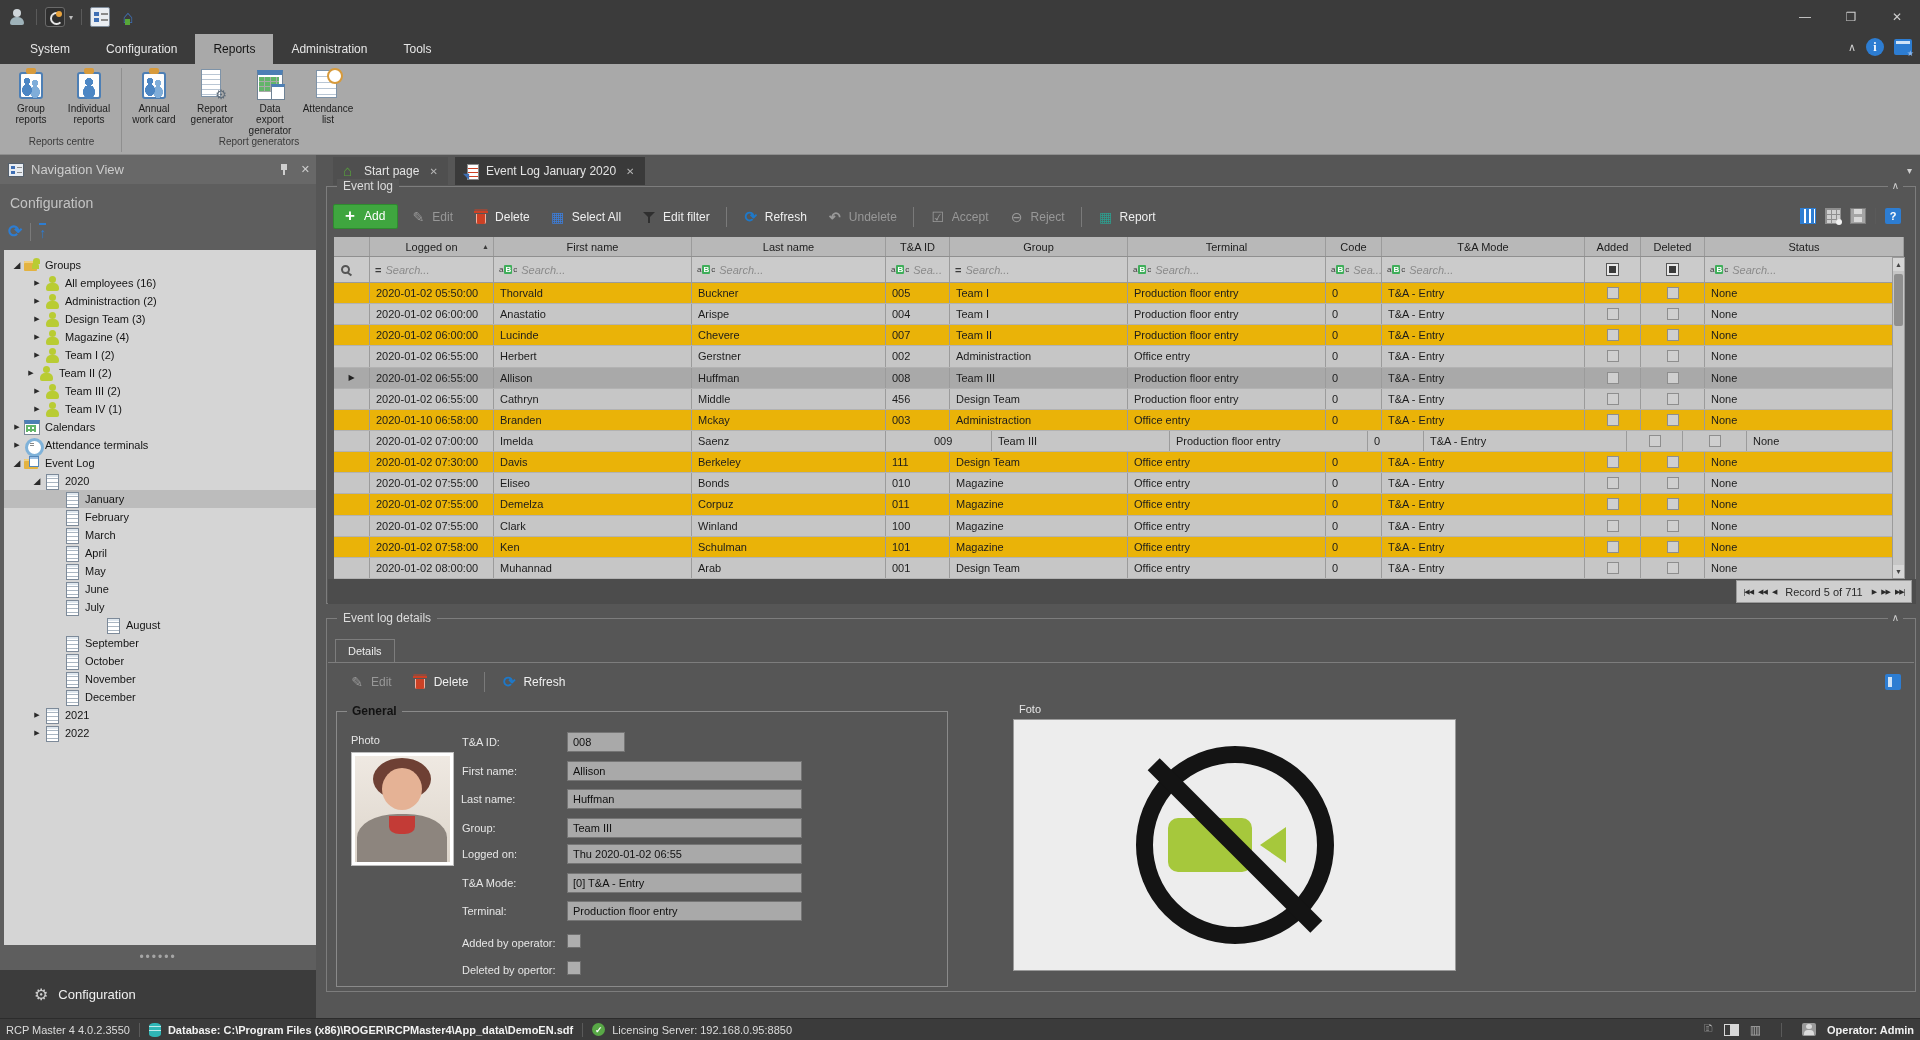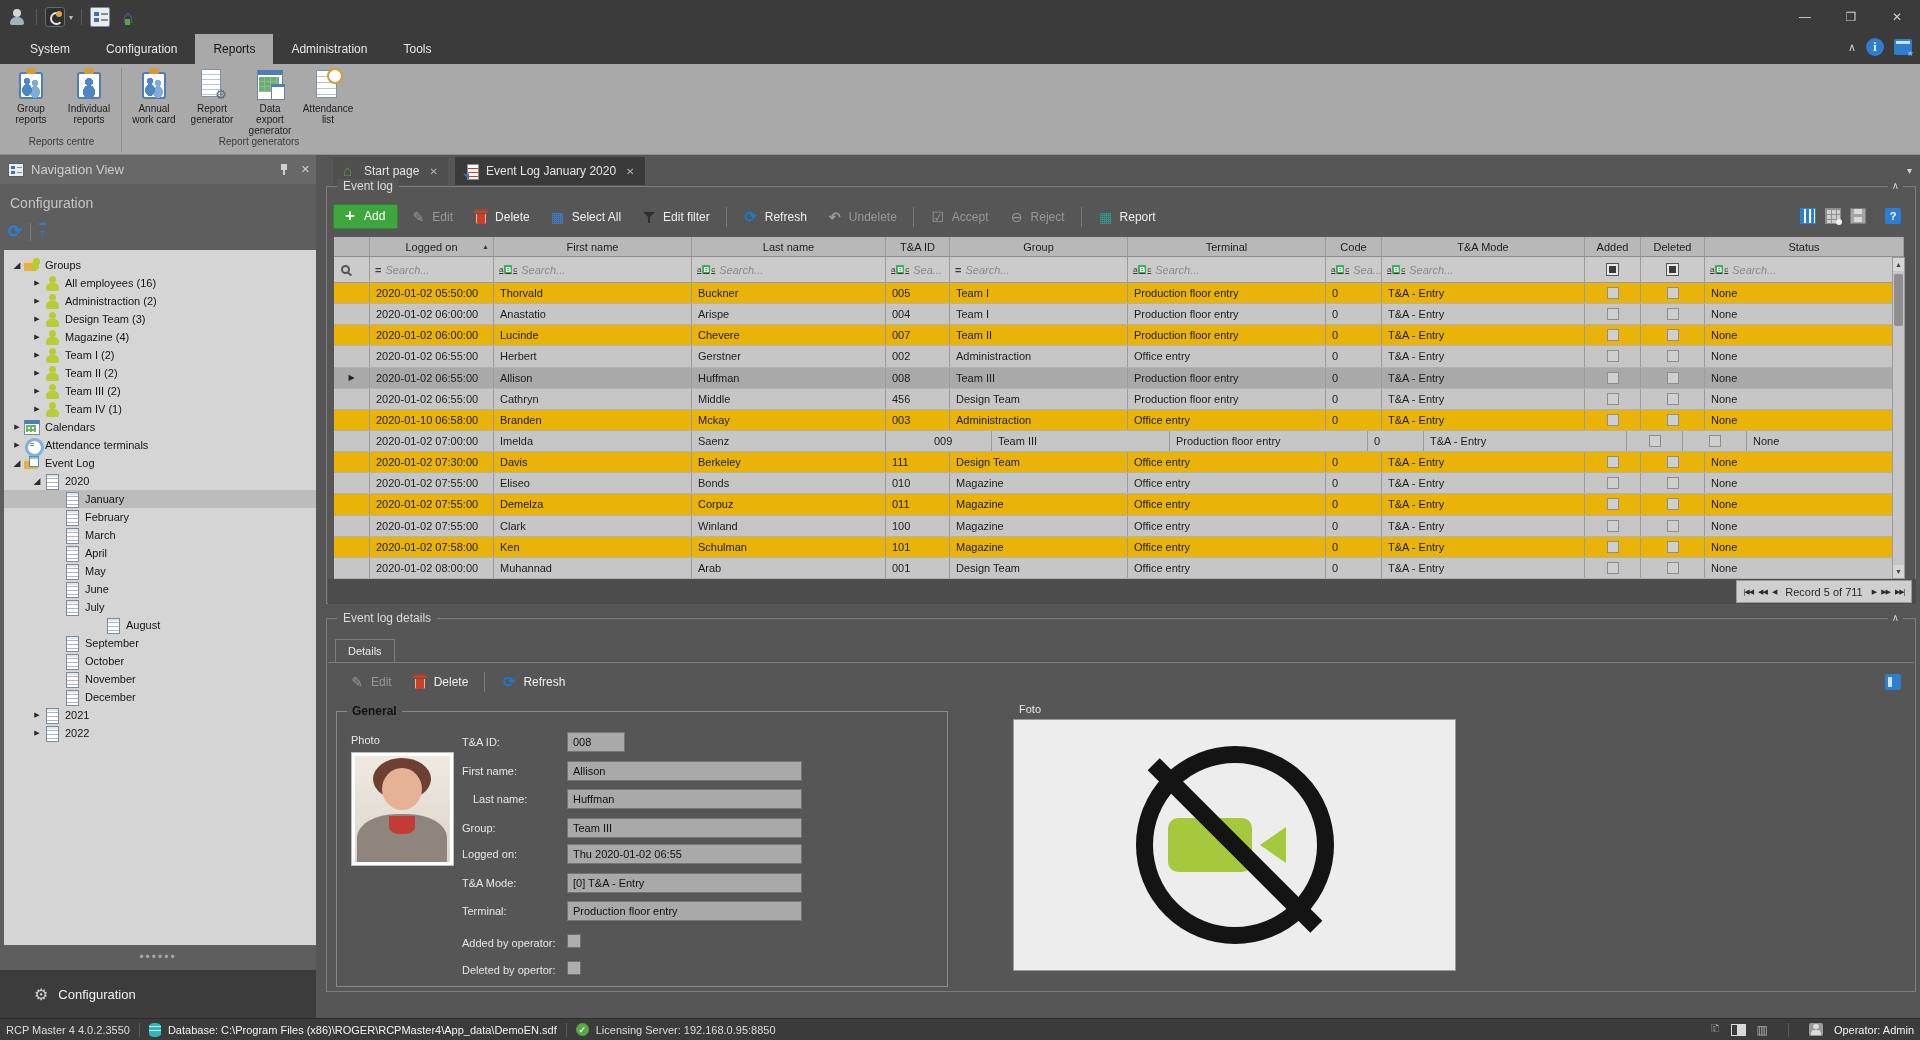--- a/index.html
+++ b/index.html
@@ -190,21 +190,21 @@
   .grid { position:absolute; }
   .g-row { display:flex; }
   .g-cell { border-right:1px solid #9b9b9b; overflow:hidden; white-space:nowrap; flex-shrink:0; }
   .g-head { height:20px; background:#b8b8b8; border-bottom:1px solid #8f8f8f; }
   .g-head .g-cell { display:flex; align-items:center; justify-content:center; font-size:11px; color:#1c1c1c; position:relative; }
   .sort-arrow { position:absolute; right:4px; font-size:7px; color:#3a3a3a; }
   .g-filter { height:26px; background:#cbcbcb; border-bottom:1px solid #9b9b9b; }
   .g-filter .g-cell { display:flex; align-items:center; gap:4px; padding-left:5px; }
   .f-text { color:#8a8a8a; font-style:italic; font-size:11px; }
   .f-eq { font-weight:bold; color:#3a3a3a; font-size:11px; }
-  .f-abc { font-size:8px; color:#3a3a3a; display:inline-flex; align-items:center;text-decoration:underline; }
+  .f-abc { font-size:8px; color:#3a3a3a; display:inline-flex; align-items:center; }
   .f-abc b { background:#3fae5a; color:#fff; padding:0 1px; font-size:8px; margin:0 1px; border-radius:1px; }
   .f-check { width:13px; height:13px; background:#e8e8e8; border:1px solid #555; margin:0 auto; position:relative; }
   .f-check::before { content:""; position:absolute; left:2px; top:2px; right:2px; bottom:2px; background:#3a3a3a; }
   .mag { width:9px; height:9px; border:2px solid #555; border-radius:50%; position:relative; margin-left:2px; }
   .mag::after { content:""; position:absolute; right:-4px; bottom:-3px; width:5px; height:2px; background:#555; transform:rotate(40deg); }
   .g-body { display:flex; flex-direction:column; }
   .g-tr { flex:1; display:flex; background:#eab308; border-bottom:1px solid #b2b2b2; }
   .g-tr.alt { background:#c6c6c6; }
   .g-tr.selected { background:#a9a9a9; }
   .g-tr .g-cell { display:flex; align-items:center; padding-left:6px; font-size:11px; color:#1c1c1c; }
@@ -245,21 +245,21 @@
   .nc-cam { position:absolute; }
   .nc-body { position:absolute; left:0; top:0; width:84px; height:54px; background:#a6c83c; border-radius:10px; }
   .nc-lens { position:absolute; left:92px; top:9px; width:0; height:0; border-left:26px solid #a6c83c;
     border-top:18px solid transparent; border-bottom:18px solid transparent; transform:scaleX(-1); }
   .nc-notch { position:absolute; left:84px; top:20px; width:8px; height:14px; background:#ededed; }
 
   
   .statusbar { position:absolute; left:0; top:1018px; width:1920px; height:22px; background:#3b3b3b; border-top:1px solid #2c2c2c;
     display:flex; align-items:center; color:#dcdcdc; font-size:11px; }
   .sb-sep { width:1px; height:14px; background:#5a5a5a; margin:0 9px; }
-  .sb-bold { font-weight:normal; color:#f2f2f2; }
+  .sb-bold { font-weight:bold; color:#f2f2f2; }
   .sb-db { width:12px; height:14px; background:#2fb6b6; border-radius:5px/3px; position:relative; margin-right:7px; }
   .sb-db::before { content:""; position:absolute; left:0; top:3px; right:0; height:1px; background:#bfeaea; box-shadow:0 4px 0 #bfeaea; }
   .sb-check { width:13px; height:13px; border-radius:50%; background:#58a846; color:#fff; font-size:9px; font-weight:bold;
     display:flex; align-items:center; justify-content:center; margin-right:7px; }
   .sb-right { position:absolute; right:6px; display:flex; align-items:center; gap:11px; }
   .sb-ic { color:#b0b0b0; font-size:12px; }
   .sb-panel { width:15px; height:12px; background:#d9d9d9; position:relative; }
   .sb-panel::before { content:""; position:absolute; left:1px; top:1px; width:5px; height:10px; background:#3b3b3b; }
   .sb-person { width:14px; height:13px; background:#9a9a9a; border-radius:2px; position:relative; }
   .sb-person::before { content:""; position:absolute; left:4px; top:1px; width:6px; height:5px; border-radius:50%; background:#dcdcdc; }
@@ -393,21 +393,21 @@
         <div class="tree-row" style="padding-left: 26px;">
           <span class="exp ">▶</span>
           <span class="t-ic t-person"></span>
           <span>Magazine (4)</span>
         </div>
         <div class="tree-row" style="padding-left: 26px;">
           <span class="exp ">▶</span>
           <span class="t-ic t-person"></span>
           <span>Team I (2)</span>
         </div>
-        <div class="tree-row" style="padding-left: 26px;">
+        <div class="tree-row" style="padding-left: 20px;">
           <span class="exp ">▶</span>
           <span class="t-ic t-person"></span>
           <span>Team II (2)</span>
         </div>
         <div class="tree-row" style="padding-left: 26px;">
           <span class="exp ">▶</span>
           <span class="t-ic t-person"></span>
           <span>Team III (2)</span>
         </div>
         <div class="tree-row" style="padding-left: 26px;">
@@ -1231,21 +1231,21 @@
         </div>
         <div>
             <span class="lbl" style="left: 125px; top: 24px;">T&amp;A ID:</span>
             <div class="inp" style="left: 230px; top: 20px; width: 58px;">
               <span>008</span>
             </div>
             <span class="lbl" style="left: 125px; top: 53px;">First name:</span>
             <div class="inp" style="left: 230px; top: 49px; width: 235px;">
               <span>Allison</span>
             </div>
-            <span class="lbl" style="left: 136px; top: 81px;">Last name:</span>
+            <span class="lbl" style="left: 124px; top: 81px;">Last name:</span>
             <div class="inp" style="left: 230px; top: 77px; width: 235px;">
               <span>Huffman</span>
             </div>
             <span class="lbl" style="left: 125px; top: 110px;">Group:</span>
             <div class="inp" style="left: 230px; top: 106px; width: 235px;">
               <span>Team III</span>
             </div>
             <span class="lbl" style="left: 125px; top: 136px;">Logged on:</span>
             <div class="inp" style="left: 230px; top: 132px; width: 235px;">
               <span>Thu 2020-01-02 06:55</span>

